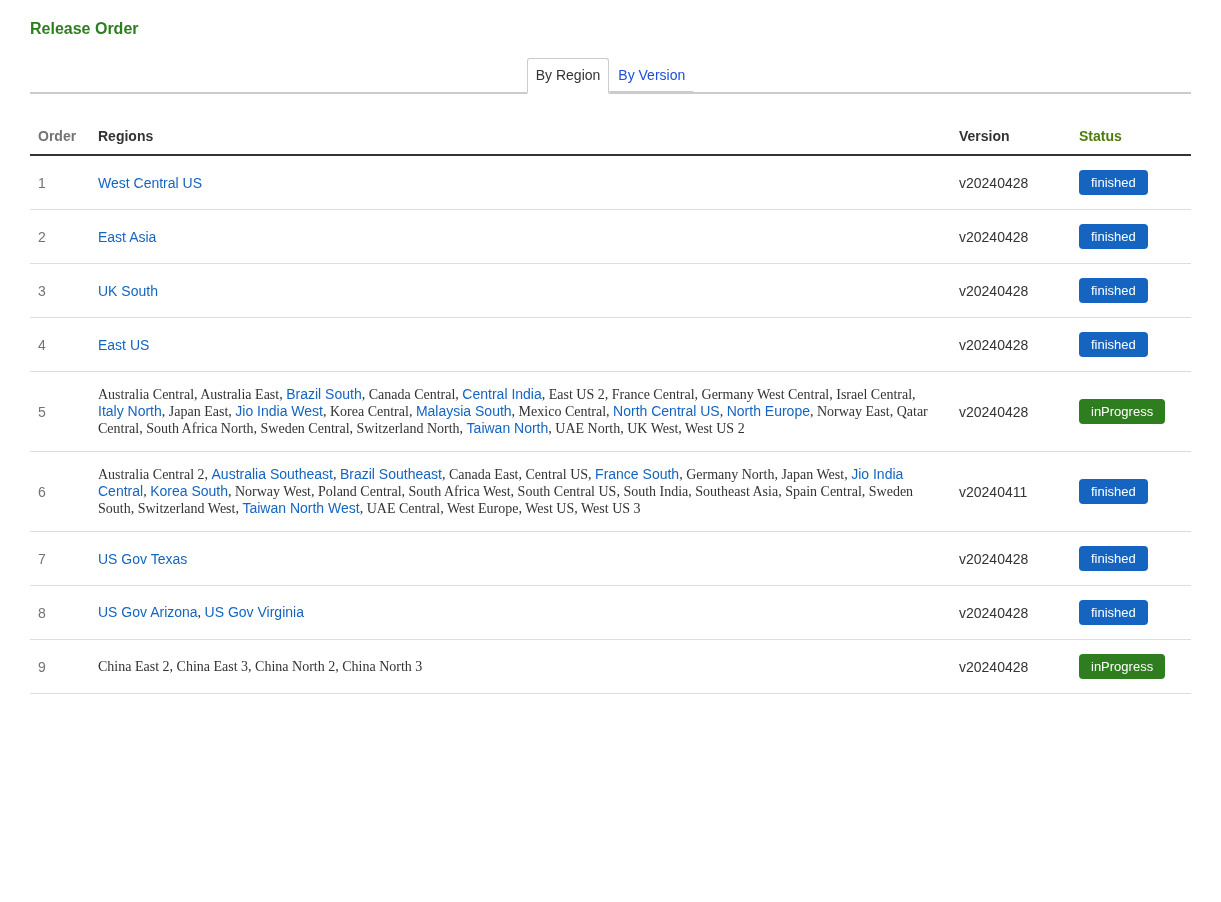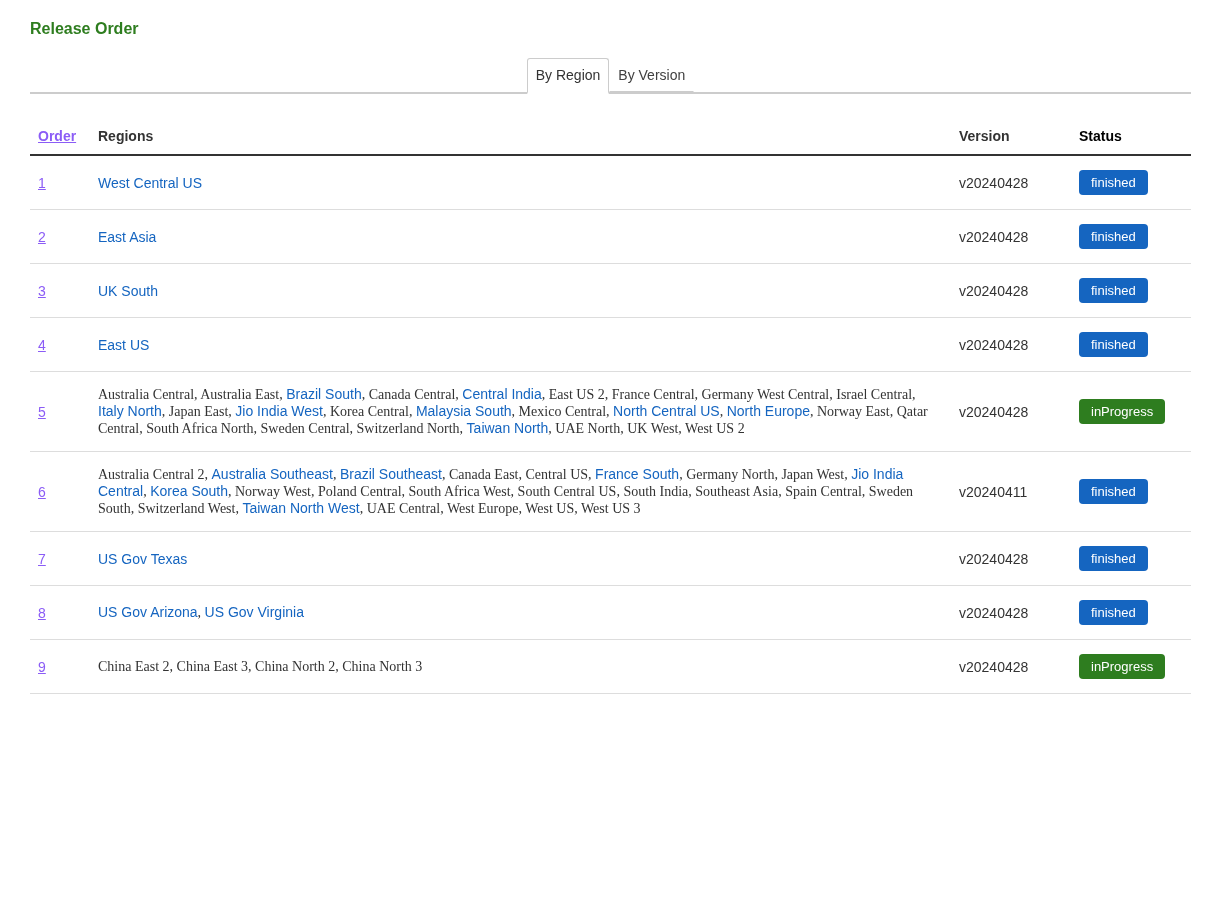--- a/index.html
+++ b/index.html
@@ -34,52 +34,51 @@
     }
     .tab.active {
       border-bottom: 2px solid #fff;
       margin-bottom: -2px;
       font-weight: 500;
       background: #fff;
       border-top-left-radius: 3px;
       border-top-right-radius: 3px;
     }
     .tab:not(.active) {
-      color: #404040;
+      color: #1d4ed8;
       border-color: transparent;
       border-bottom: 1px solid #ccc;
     }
     .table-container {
       margin-top: 24px;
     }
     table {
       width: 100%;
       border-collapse: collapse;
     }
     thead tr {
       border-bottom: 2px solid #333;
     }
     thead th {
       text-align: left;
       padding: 10px 8px;
       font-weight: 600;
-      color: #000000;
+      color: #4d7c0f;
       font-size: 14px;
     }
     tbody tr {
       border-bottom: 1px solid #ddd;
     }
     tbody td {
       padding: 14px 8px;
       vertical-align: middle;
     }
     .col-order {
       width: 60px;
-      color: #8b5cf6;
-      text-decoration: underline;
+      color: #737373;
     }
     .col-regions {
       color: #333;
     }
     .col-version {
       width: 120px;
       color: #333;
       white-space: nowrap;
     }
     .col-status {

